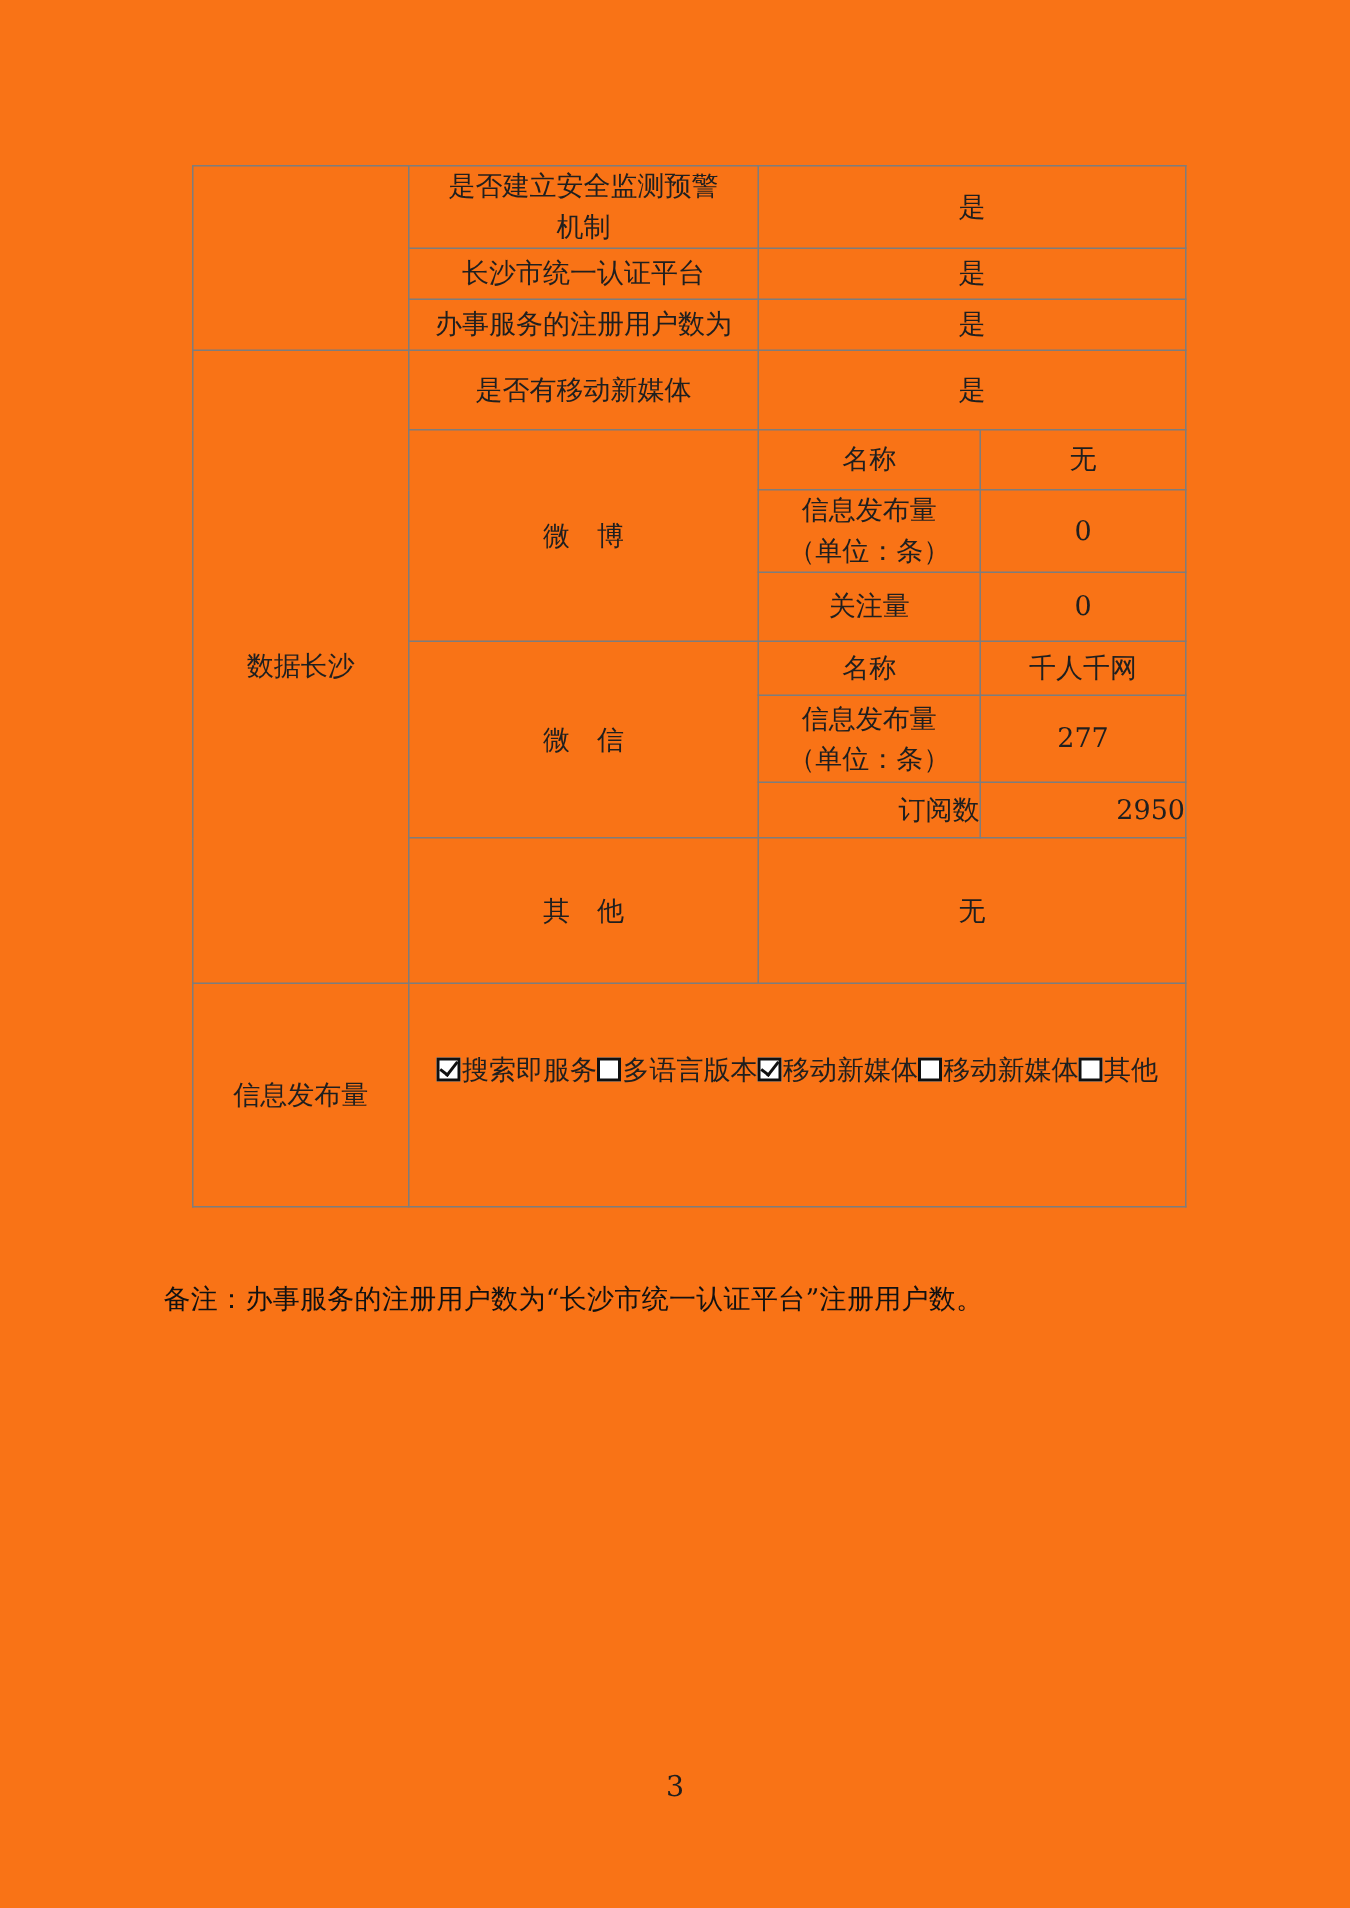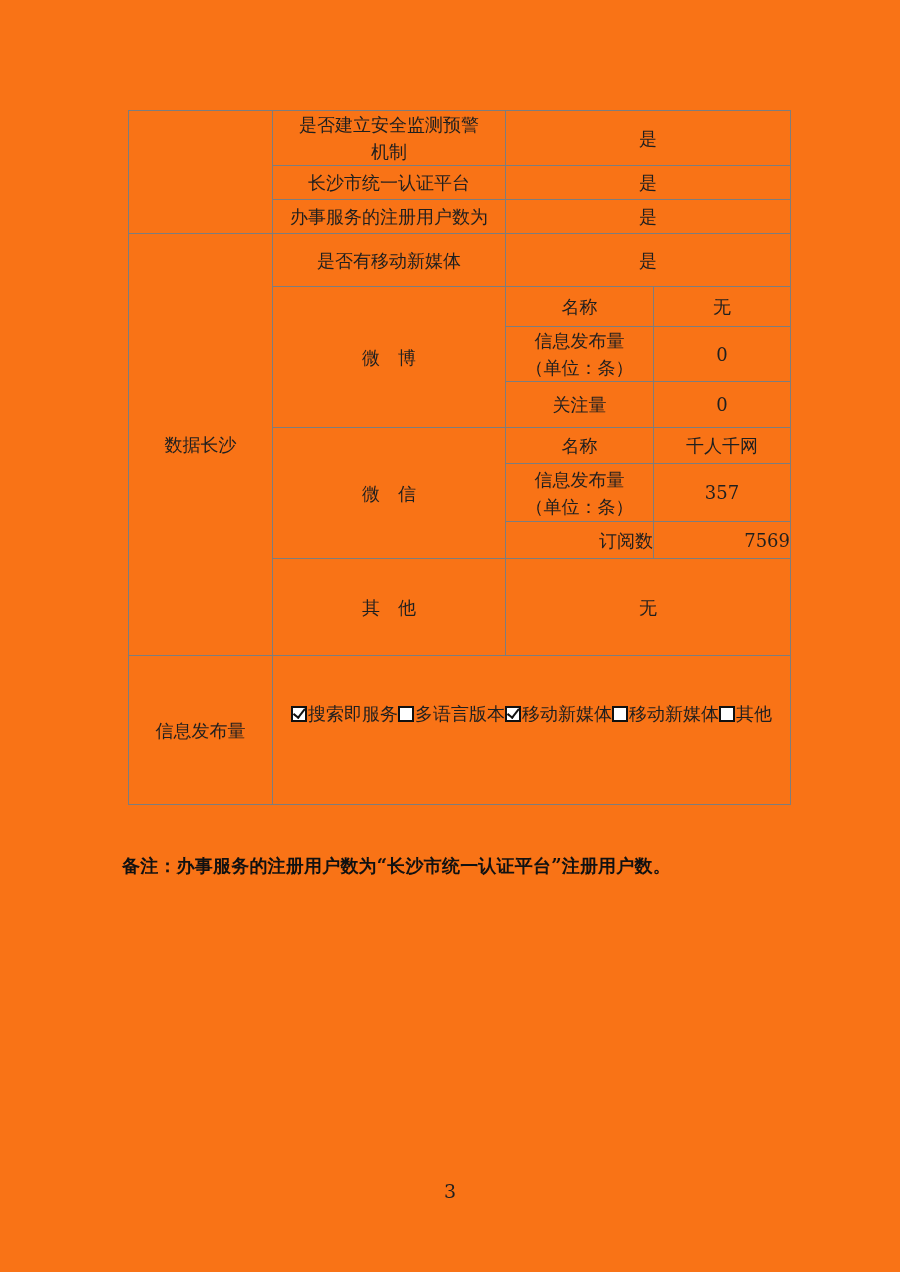--- a/index.html
+++ b/index.html
@@ -55,22 +55,22 @@
   .cb.checked::after{
     content:"";
     position:absolute;
     left:2.5px;top:-2px;
     width:4.5px;height:9.5px;
     border-right:2.5px solid #111111;
     border-bottom:2.5px solid #111111;
     transform:rotate(38deg);
   }
   .footnote{
-    position:absolute;left:122px;top:854px;
-    font-size:18px;font-weight:bold;color:#111111;
+    position:absolute;left:109px;top:854px;
+    font-size:18px;font-weight:normal;color:#111111;
     letter-spacing:0.2px;
   }
   .page-number{
     position:absolute;left:0;top:1180px;width:100%;
     text-align:center;font-size:19px;color:#1f1f1f;
   }
 </style>
 </head>
 <body>
 
@@ -121,25 +121,25 @@
       </tr>
 
       <tr class="r8">
         <td rowspan="3">微　信</td>
         <td>名称</td>
         <td>千人千网</td>
       </tr>
       <tr class="r9">
         <td>信息发布量
 （单位：条）</td>
-        <td>357</td>
+        <td>277</td>
       </tr>
       <tr class="r10">
         <td>订阅数</td>
-        <td>7569</td>
+        <td>2950</td>
       </tr>
 
       <tr class="r11">
         <td>其　他</td>
         <td colspan="2">无</td>
       </tr>
 
       <tr class="r12">
         <td>信息发布量</td>
         <td colspan="3">

